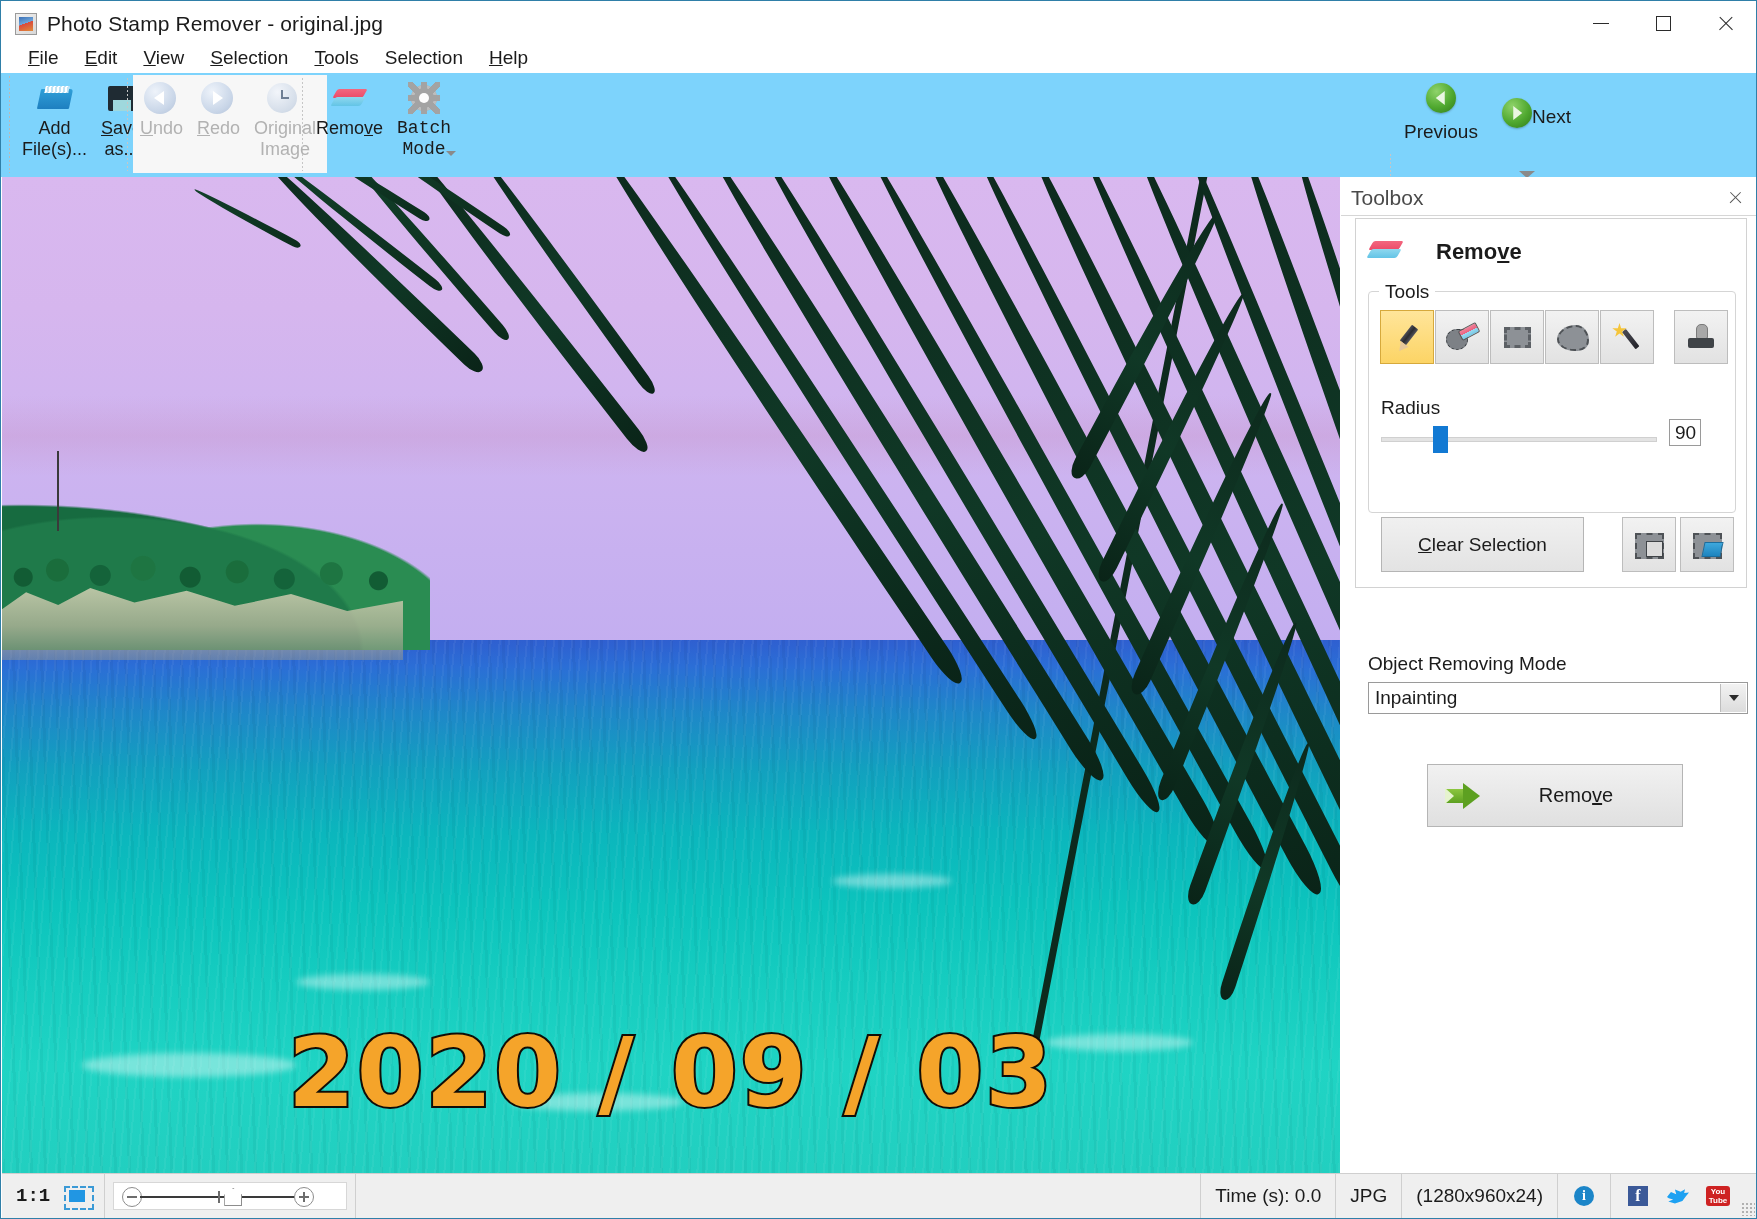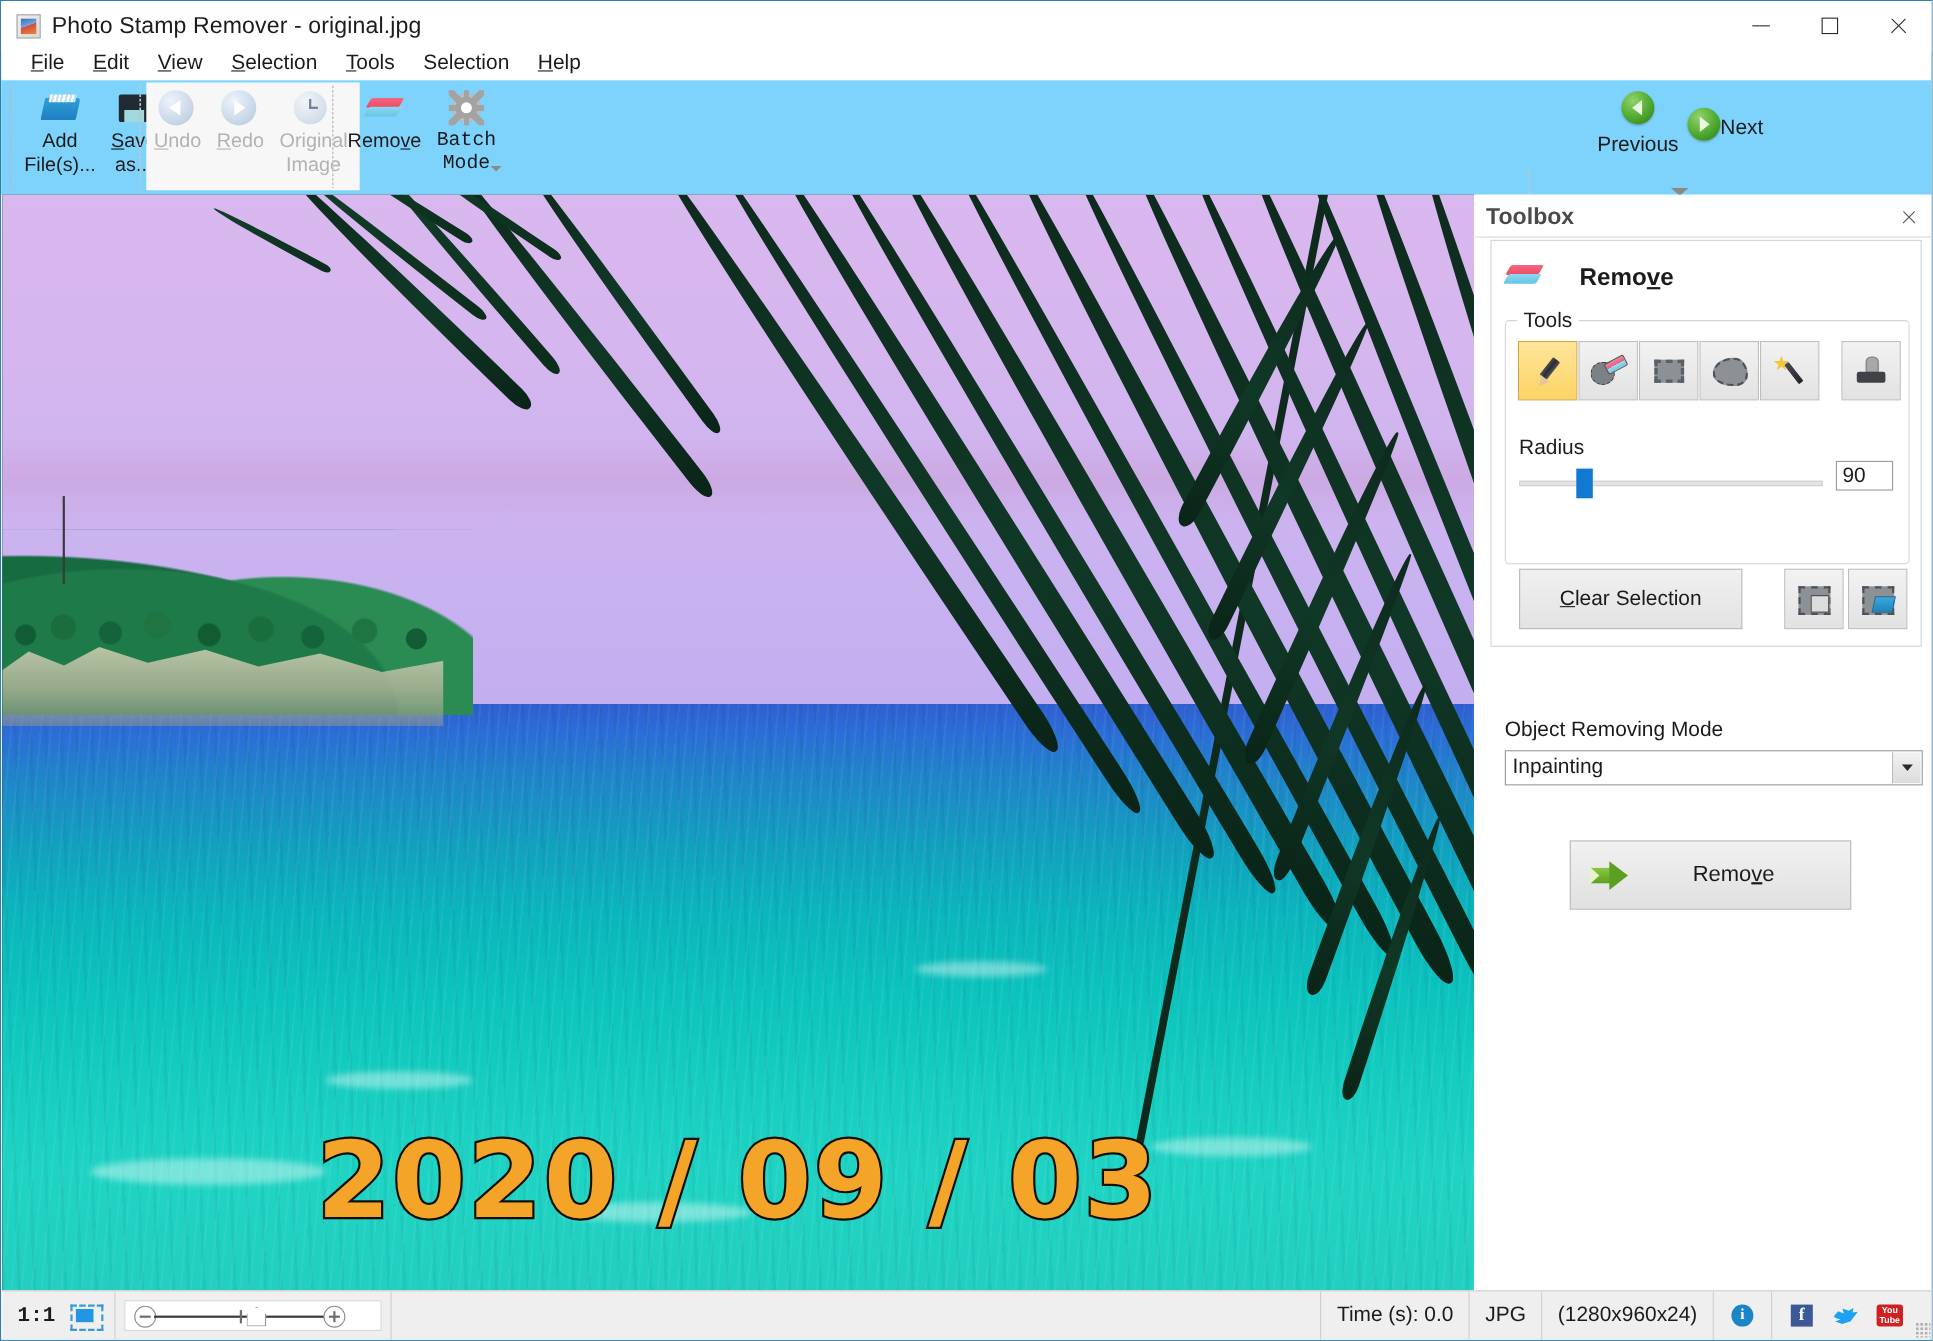--- a/index.html
+++ b/index.html
@@ -279,21 +279,21 @@
     user-select: none;
   }
 
   
   #toolbox {
     position: absolute; left: 1340px; top: 176px; width: 415px; height: 996px;
     background: #ffffff;
   }
   #toolbox-title {
     position: absolute; left: 10px; top: 9px;
-    font-size: 21px; font-weight: bold; color: #4a4a4a;
+    font-size: 21px; font-weight: normal; color: #4a4a4a;
   }
   #toolbox-close {
     position: absolute; right: 8px; top: 8px; width: 26px; height: 24px;
     display: flex; align-items: center; justify-content: center; cursor: default;
   }
   .x-mark { position: relative; width: 14px; height: 14px; }
   .x-mark::before, .x-mark::after {
     content: ""; position: absolute; left: 0; top: 6.5px; width: 15px; height: 1.4px; background: #555;
   }
   .x-mark::before { transform: rotate(45deg); }
@@ -393,21 +393,21 @@
   }
   #radius-track {
     position: absolute; left: 0; top: 8px; width: 276px; height: 5px;
     background: #e3e3e3; border: 1px solid #d0d0d0;
   }
   #radius-thumb {
     position: absolute; left: 52px; top: -3px; width: 15px; height: 27px;
     background: #1279d3; cursor: default;
   }
   #radius-value {
-    position: absolute; left: 300px; top: 127px; width: 52px; height: 27px;
+    position: absolute; left: 300px; top: 127px; width: 32px; height: 27px;
     border: 1px solid #9a9a9a; background: #ffffff;
     font-size: 19px; color: #1b1b1b; padding-left: 5px; line-height: 25px;
   }
 
   #clear-sel-btn {
     position: absolute; left: 12px; top: 225px; width: 203px; height: 55px;
     border: 1px solid #b5b5b5;
     background: linear-gradient(180deg,#f0f0f0 0%,#e3e3e3 100%);
     display: flex; align-items: center; justify-content: center;
     font-size: 19px; color: #1b1b1b; cursor: default;
@@ -641,21 +641,21 @@
             <div class="gear-teeth"></div>
           </div>
         <div class="rbtn-label">Batch
 Mode</div>
         <div class="rdrop" style="right:2px; bottom:4px;"></div>
       </div>
     </div>
 
     <div id="nav-sep"></div>
     <div id="nav-group">
-      <div style="position:absolute; left:12px; top:4px; display:flex; gap:8px;margin-left:48px;">
+      <div style="position:absolute; left:12px; top:4px; display:flex; gap:24px;">
         <div style="display:flex; flex-direction:column; align-items:center;">
           <div class="ico-green left">
               <div class="arr2"></div>
             </div>
           <div class="nav-lbl" style="margin-top:8px;">Previous</div>
         </div>
         <div style="display:flex; flex-direction:row; align-items:center;">
           <div class="ico-green right">
               <div class="arr2"></div>
             </div>

